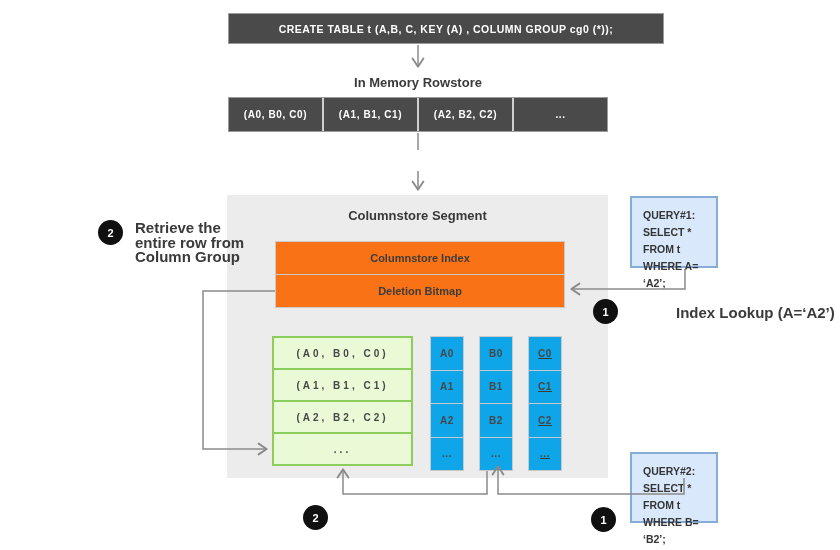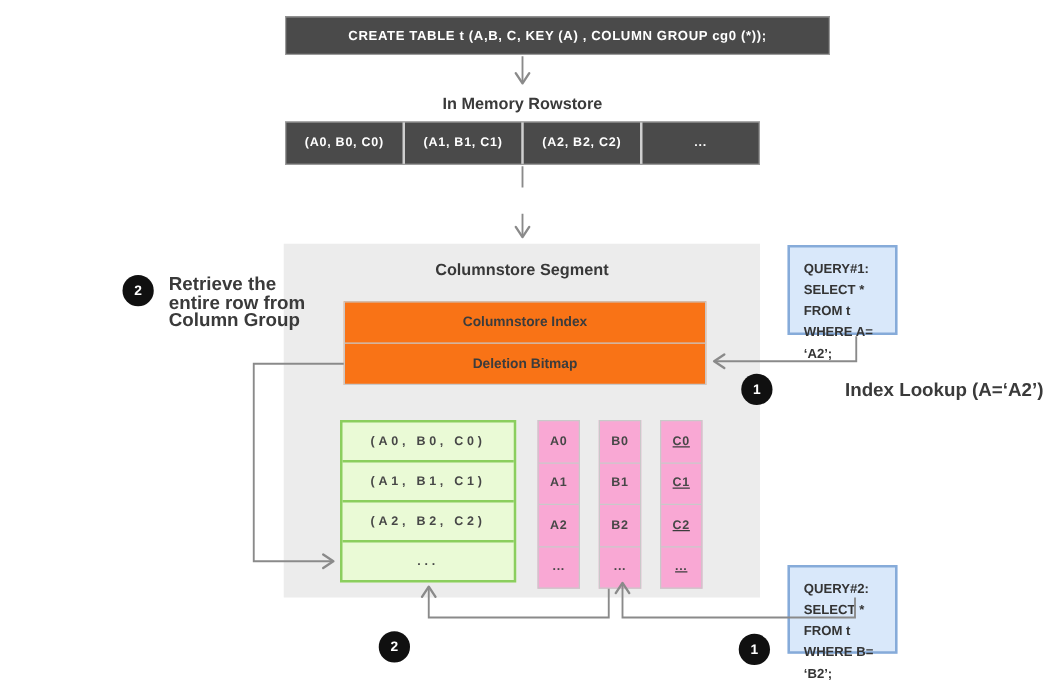--- a/index.html
+++ b/index.html
@@ -32,21 +32,21 @@
   .stack-row + .stack-row{border-top:1px solid #c9c9c9;}
 
   
   .green-block{left:272px;top:336px;width:141px;height:130px;background:#eafad6;border:2px solid #8bce5e;
     box-sizing:border-box;display:flex;flex-direction:column;}
   .green-row{flex:1;display:flex;align-items:center;justify-content:center;
     font-size:10px;letter-spacing:3px;color:#474747;}
   .green-row + .green-row{border-top:2px solid #8bce5e;}
 
   
-  .colblock{top:336px;width:34px;height:135px;background:#f9a8d4;border:1px solid #c9c9c9;
+  .colblock{top:336px;width:34px;height:135px;background:#0ea5e9;border:1px solid #c9c9c9;
     box-sizing:border-box;display:flex;flex-direction:column;}
   .col-a{left:430px;} .col-b{left:479px;} .col-c{left:528px;text-decoration:underline;}
   .col-cell{flex:1;display:flex;align-items:center;justify-content:center;
     font-size:10px;letter-spacing:0.5px;color:#474747;}
   .col-cell + .col-cell{border-top:1px solid #c9c9c9;}
 
   
   .query-box{left:630px;width:88px;background:#d9e8fa;border:2px solid #86abd9;box-sizing:border-box;
     padding:9px 6px 0 11px;font-size:10.5px;line-height:17px;color:#343434;}
   .q1{top:196px;height:72px;}

